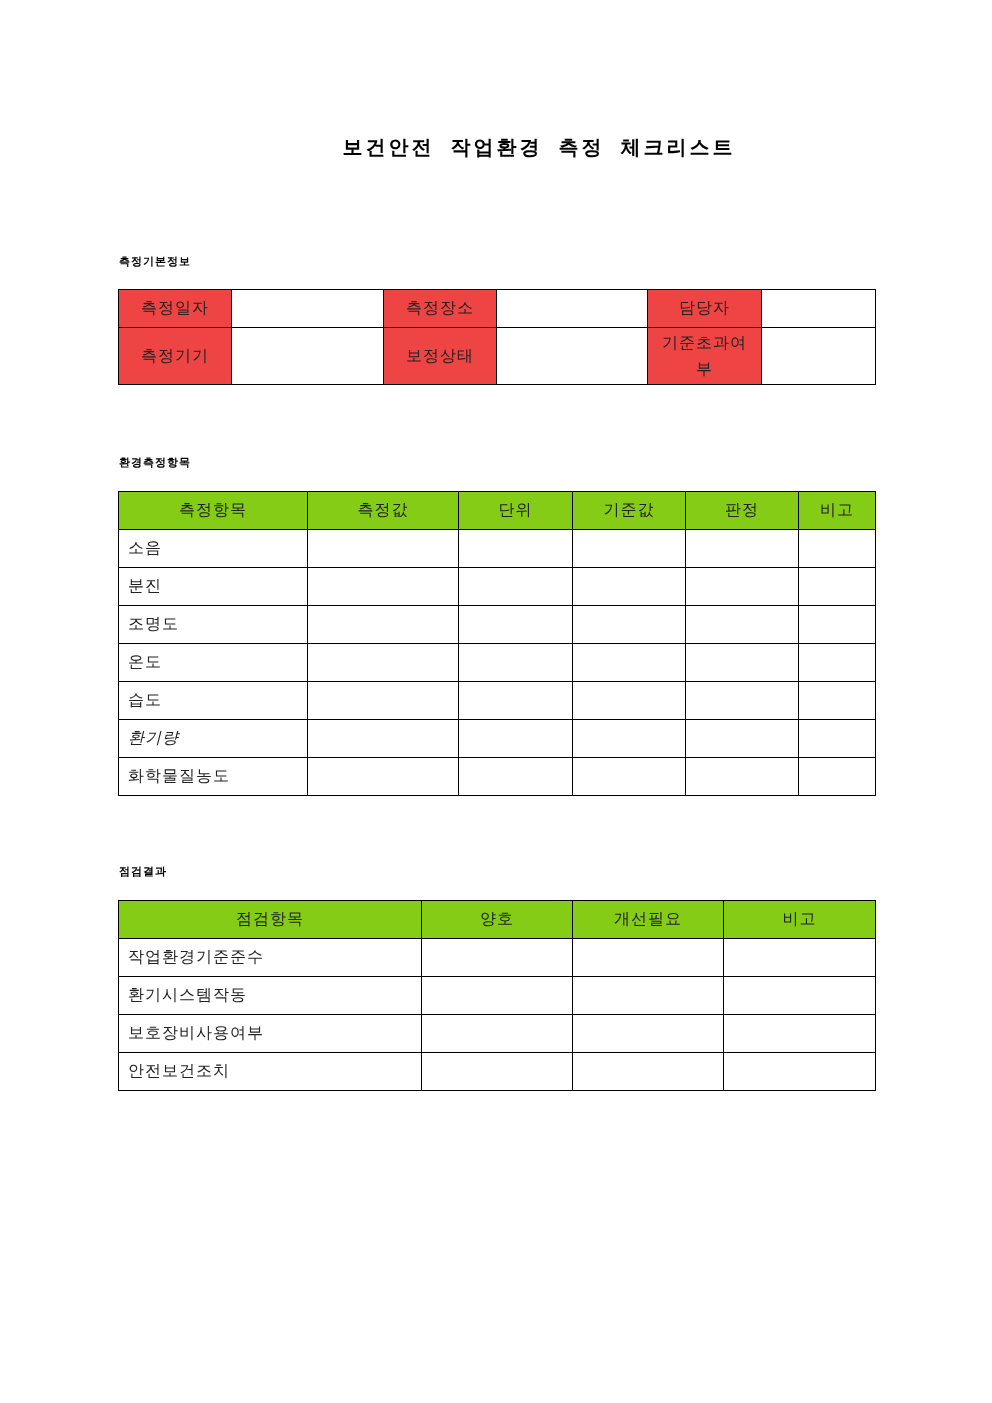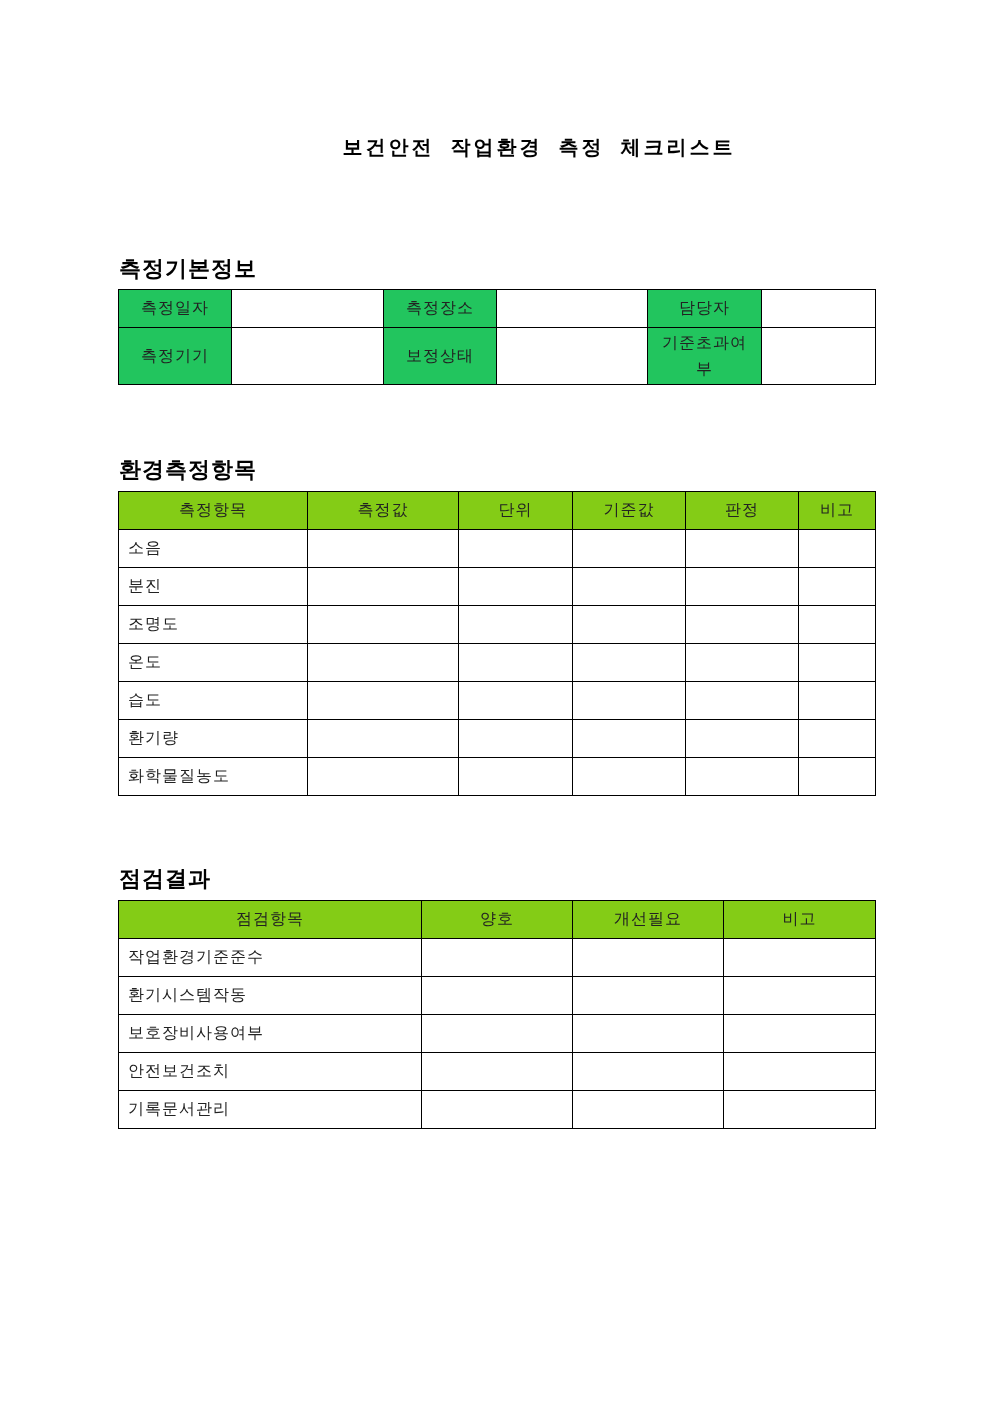--- a/index.html
+++ b/index.html
@@ -1,21 +1,21 @@
 <!DOCTYPE html>
 <html><head>
 <meta charset="utf-8">
 <style>
   html, body { margin:0; padding:0; background:#ffffff; }
   body { width:992px; height:1403px; position:relative; font-family:"DejaVu Sans", "Liberation Sans", sans-serif; color:#000; }
   .title { position:absolute; left:0; width:992px; top:134px; text-align:center; font-size:20px; font-weight:bold; letter-spacing:3px; word-spacing:6px;padding-left:43px; }
-  .section-title { position:absolute; left:119px; font-size:22px; font-weight:bold; letter-spacing:1px; }
+  .section-title { position:absolute; left:119px; font-size:11px; font-weight:bold; letter-spacing:1px; }
   table { position:absolute; left:118px; border-collapse:collapse; table-layout:fixed; }
   td, th { border:1.3px solid #000; font-size:16px; font-weight:normal; padding:0; letter-spacing:1px; color:#222; }
-  .lbl { background:#22c55e; text-align:center; }
+  .lbl { background:#ef4444; text-align:center; }
   th { background:#84cc16; text-align:center; height:37px; }
   td.item { padding-left:9px; text-align:left; }
   td.val { background:#fff; }
 </style>
 </head>
 <body>
 
 <div class="title">보건안전 작업환경 측정 체크리스트</div>
 
 <div class="section-title" style="top:254px;">측정기본정보</div>
@@ -102,21 +102,21 @@
         <td class="val"></td>
       </tr>
       <tr style="height: 38px;">
         <td class="item">습도</td>
         <td class="val"></td>
         <td class="val"></td>
         <td class="val"></td>
         <td class="val"></td>
         <td class="val"></td>
       </tr>
-      <tr style="height: 38px;">
+      <tr style="height: 38px; font-style: italic;">
         <td class="item">환기량</td>
         <td class="val"></td>
         <td class="val"></td>
         <td class="val"></td>
         <td class="val"></td>
         <td class="val"></td>
       </tr>
       <tr style="height: 38px;">
         <td class="item">화학물질농도</td>
         <td class="val"></td>
@@ -162,20 +162,14 @@
         <td class="val"></td>
         <td class="val"></td>
         <td class="val"></td>
       </tr>
       <tr style="height: 38px;">
         <td class="item">안전보건조치</td>
         <td class="val"></td>
         <td class="val"></td>
         <td class="val"></td>
       </tr>
-      <tr style="height: 38px;">
-        <td class="item">기록문서관리</td>
-        <td class="val"></td>
-        <td class="val"></td>
-        <td class="val"></td>
-      </tr>
     </tbody>
 </table>
 
 </body></html>

